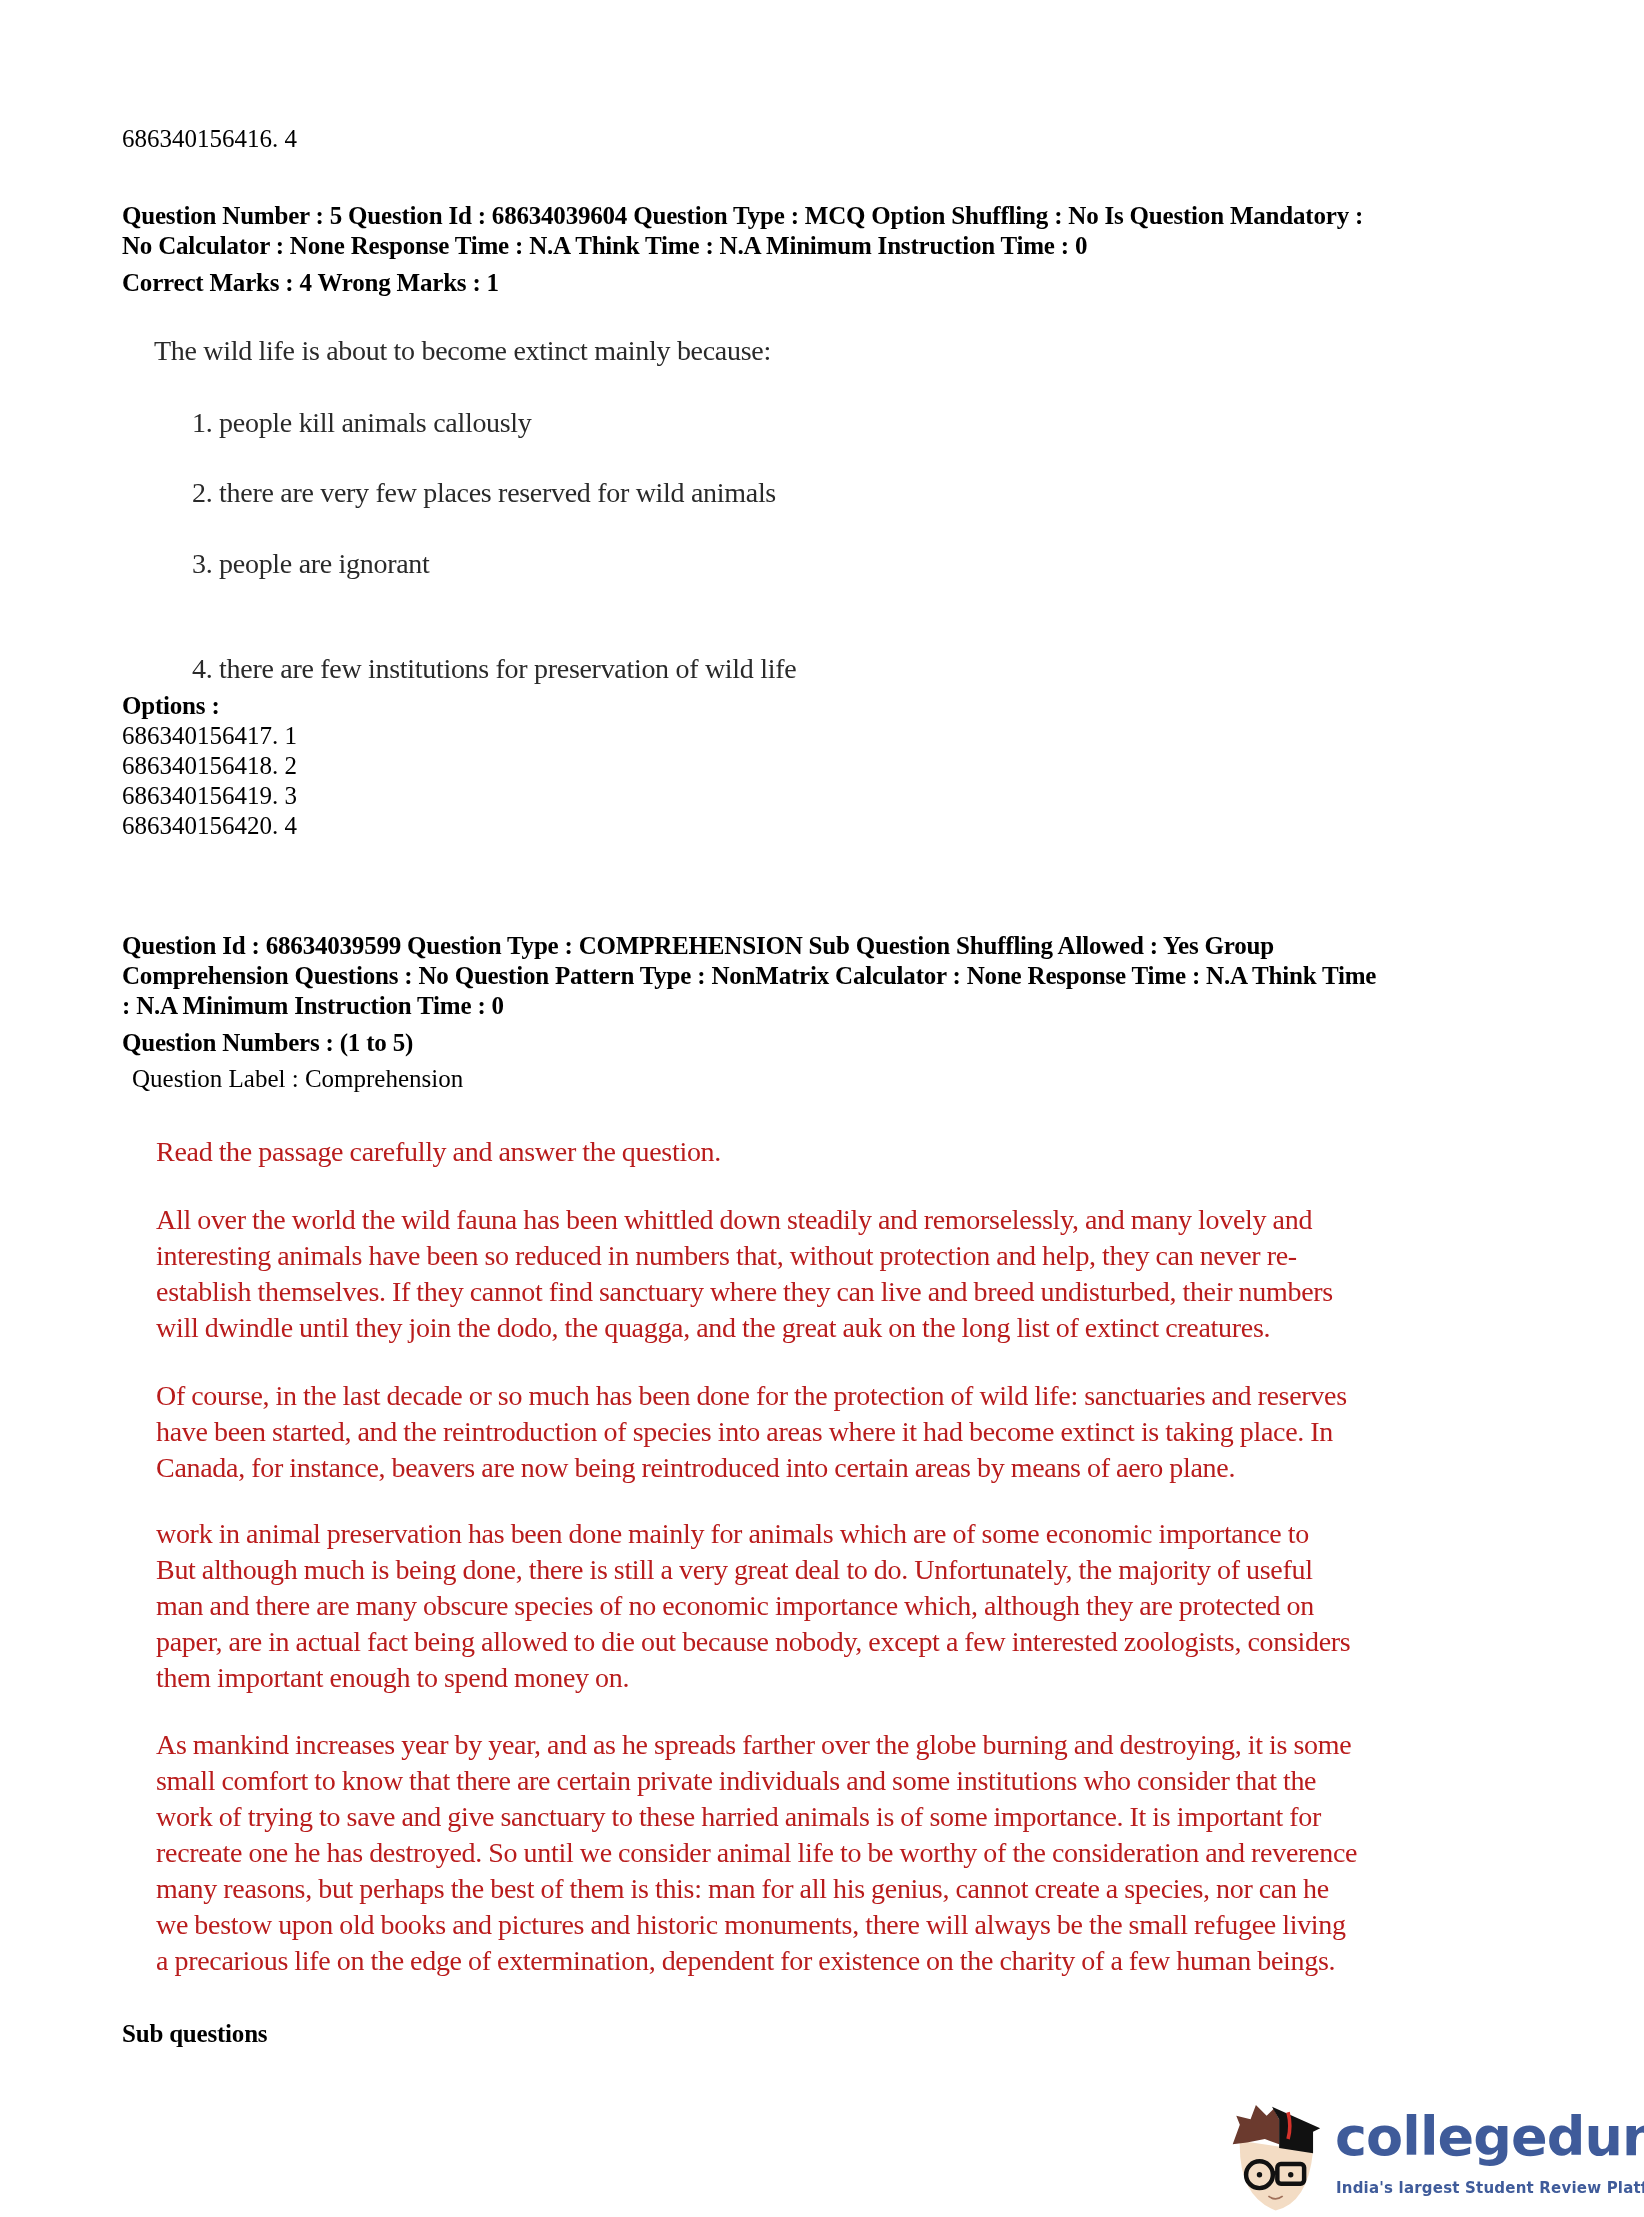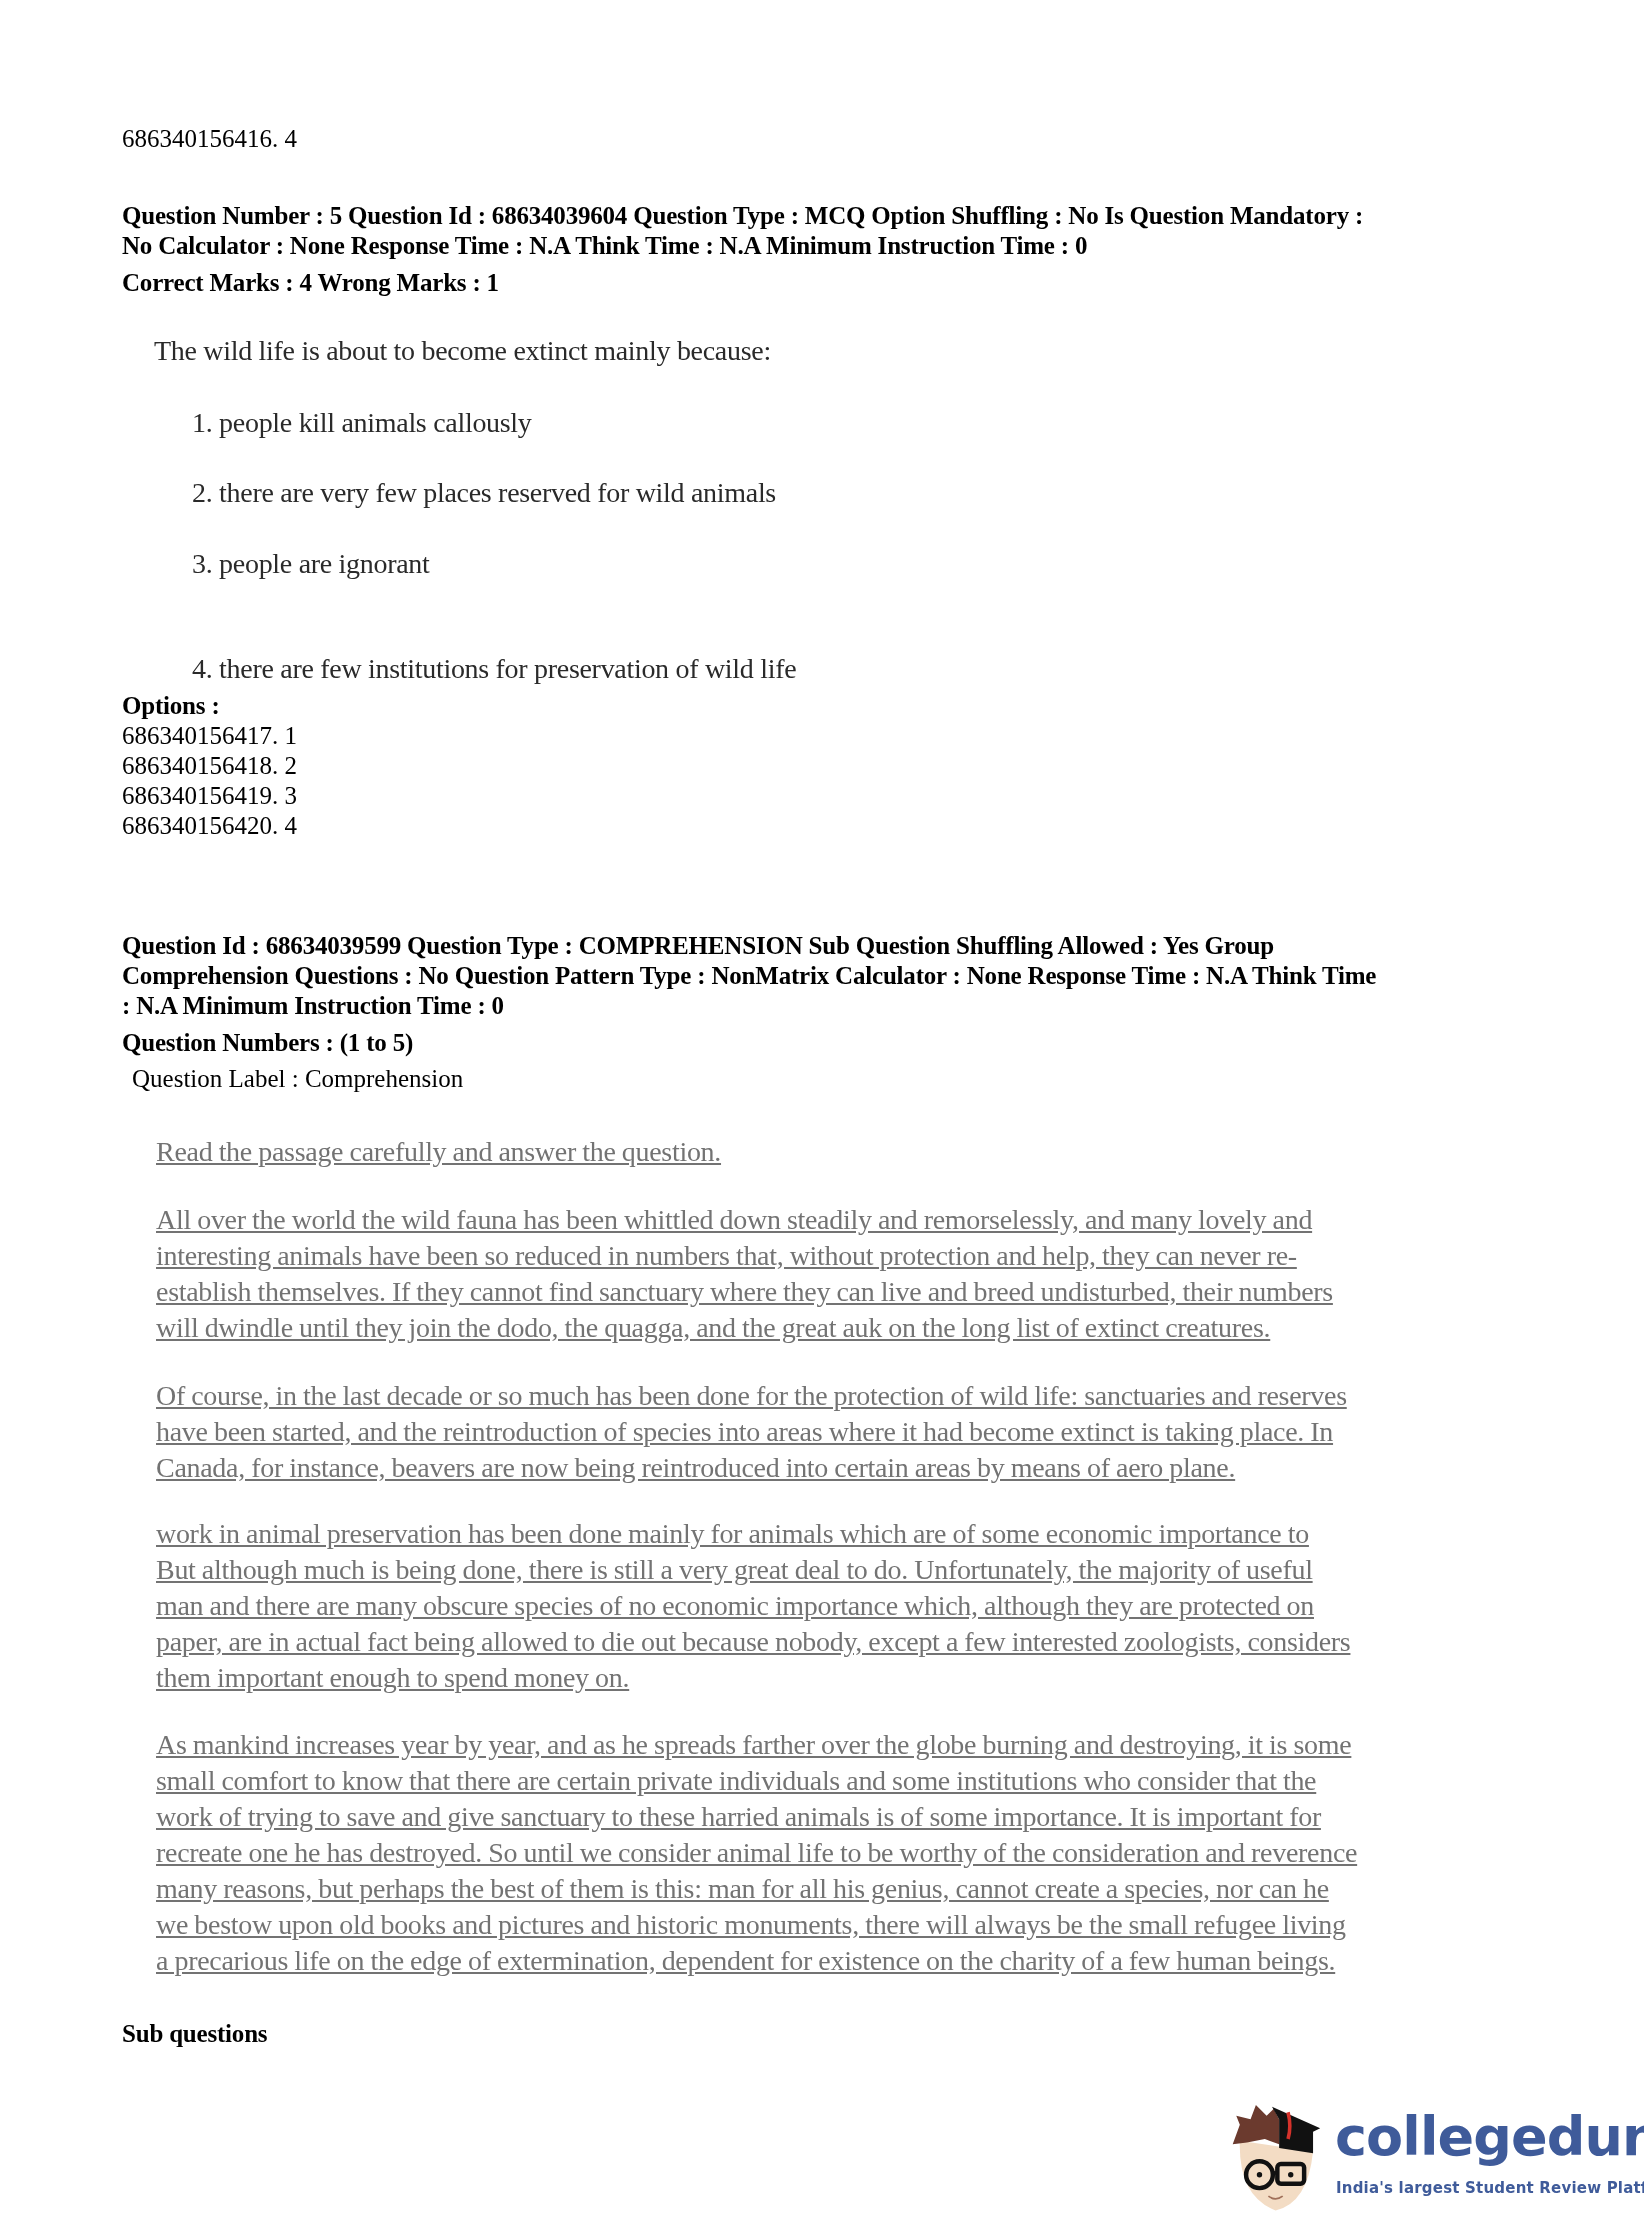--- a/index.html
+++ b/index.html
@@ -10,21 +10,21 @@
   .plain { font-size: 25px; line-height: 30px; }
   .bold { font-weight: bold; font-size: 25px; line-height: 30px; letter-spacing: -0.2px; }
   .meta-block { left: 122px; width: 1433px; }
   .img-text { color: #2a2a2a; font-size: 28px; letter-spacing: -0.3px; }
   .qimg { left: 154px; top: 330px; width: 752px; }
   .qimg .stem { position: absolute; left: 0; top: 5.4px; white-space: nowrap; }
   .qimg .item { position: absolute; left: 38px; white-space: nowrap; }
   .options { left: 122px; top: 691px; }
   .options .line { height: 30px; font-size: 25px; line-height: 30px; }
   .passage { left: 156px; top: 1134px; width: 1397px; }
-  .passage .para { position: absolute; left: 0; width: 1397px; line-height: 36px; font-size: 28px; color: #737373; letter-spacing: -0.3px; word-spacing: -0.4px; text-decoration: underline; }
+  .passage .para { position: absolute; left: 0; width: 1397px; line-height: 36px; font-size: 28px; color: #b91c1c; letter-spacing: -0.3px; word-spacing: -0.4px; }
   .logo { left: 1220px; top: 2089px; width: 412px; height: 125px; }
   .logo .word { position: absolute; left: 115px; top: 16px; font-family: "DejaVu Sans", sans-serif; font-weight: bold; font-size: 54px; color: #3f5b9a; letter-spacing: -0.9px; }
   .logo .com { position: absolute; left: 399px; top: 36px; font-family: "DejaVu Sans", sans-serif; font-size: 9.9px; color: #3f5b9a; transform: rotate(90deg); transform-origin: left top; }
   .logo .tag { position: absolute; left: 116px; top: 90px; font-family: "DejaVu Sans", sans-serif; font-weight: bold; font-size: 15px; color: #3f5b9a; letter-spacing: 0.2px; white-space: nowrap; }
 </style>
 </head>
 <body>
 
 <div class="page times">
 

